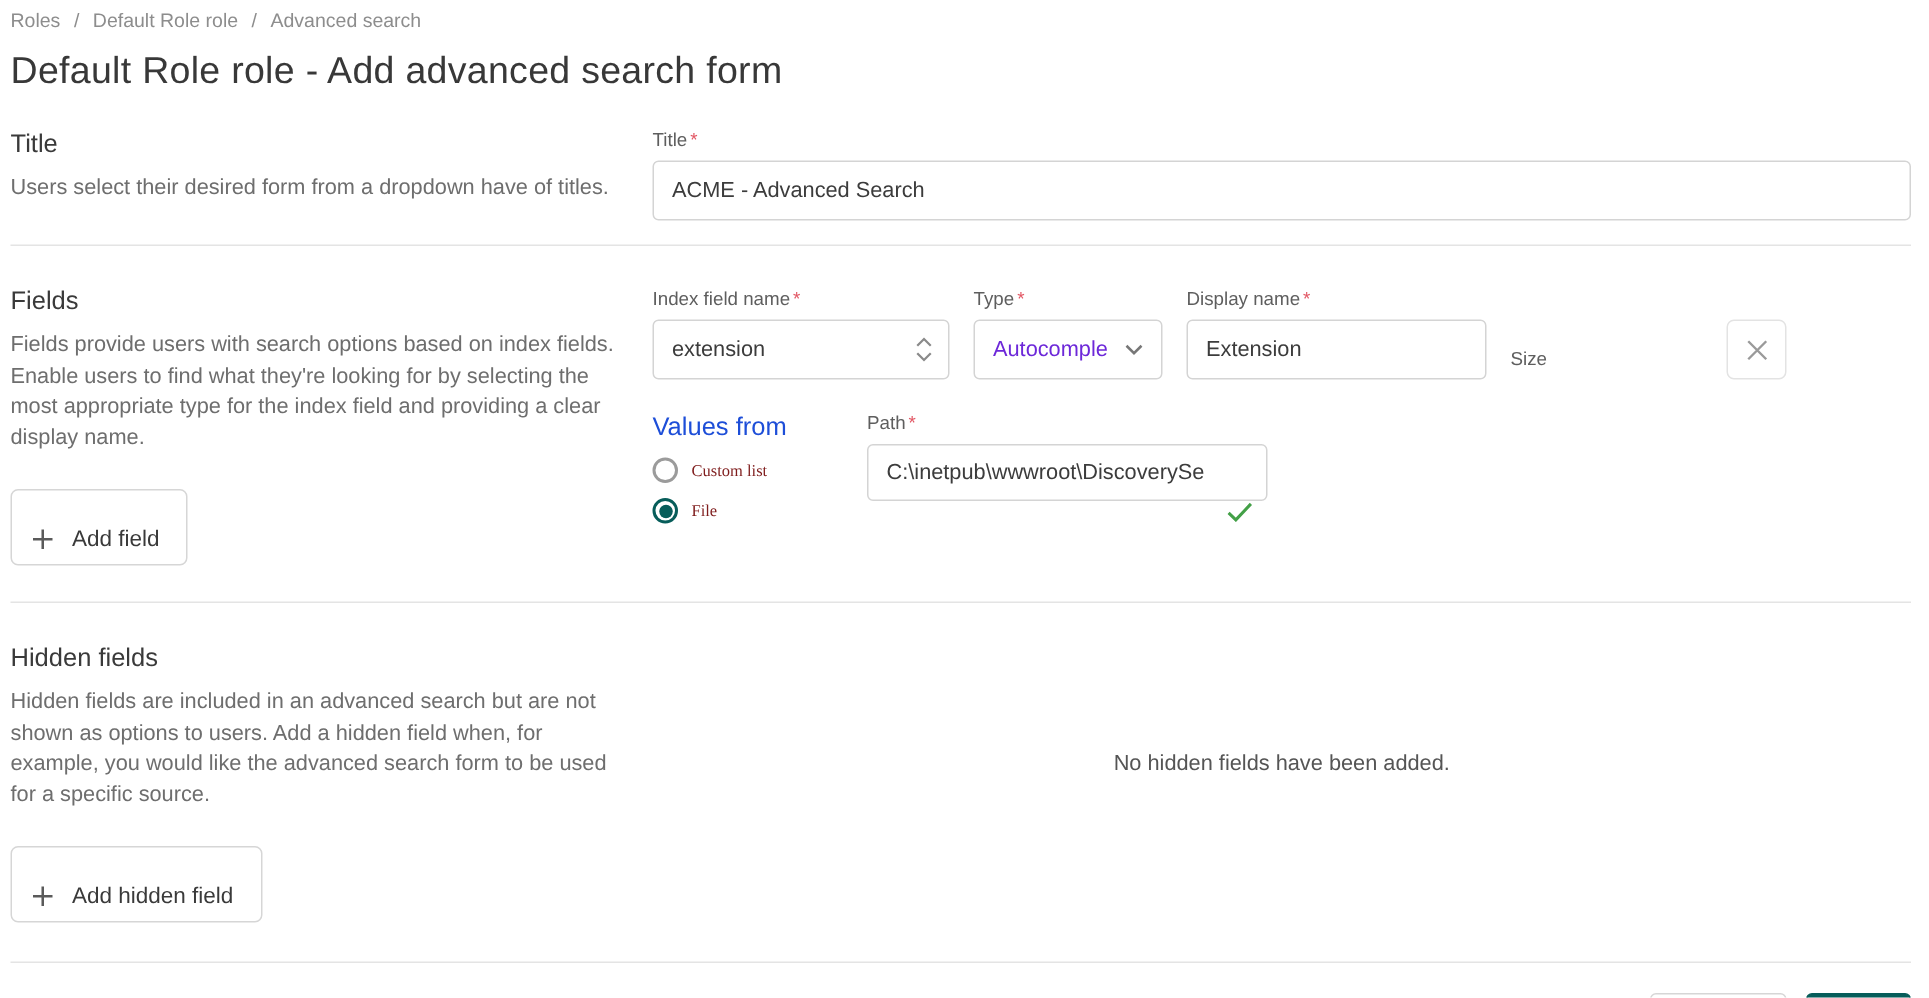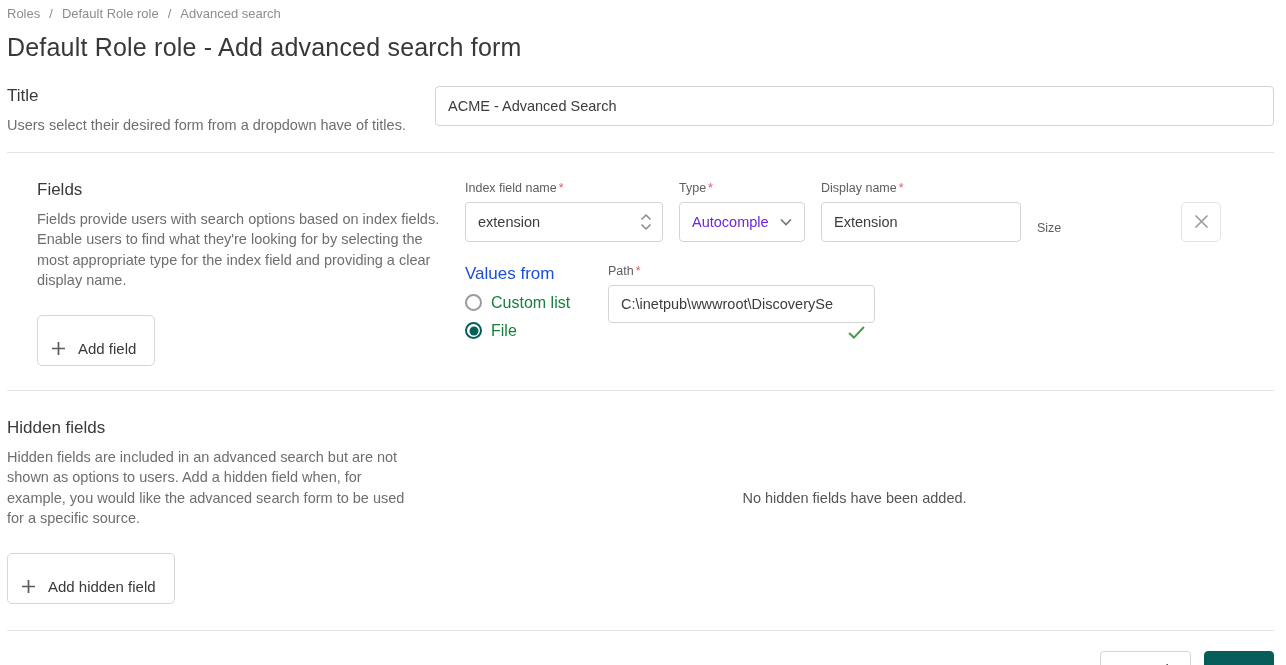--- a/index.html
+++ b/index.html
@@ -65,37 +65,37 @@
   .radio-row { display: flex; align-items: center; margin-bottom: 10px; cursor: pointer; }
   .radio-circle {
     width: 17px; height: 17px; border-radius: 50%; border: 2px solid #9b9b9b;
     margin-right: 9px; position: relative; flex: 0 0 17px; background: #fff;
   }
   .radio-circle.checked { border-color: #075d5a; }
   .radio-circle.checked::after {
     content: ""; position: absolute; left: 50%; top: 50%; transform: translate(-50%,-50%);
     width: 9px; height: 9px; border-radius: 50%; background: #075d5a;
   }
-  .radio-label { font-size: 16px; color: #15803d; }
+  .radio-label { font-size: 11px; color: #7f1d1d; font-family: Liberation Serif, serif; }
   .path-group { width: 267px; position: relative; }
   .path-group input { height: 38px; padding-right: 36px; }
   .path-check { position: absolute; right: 10px; bottom: 11px; line-height: 0; }
 
   .add-btn {
     margin-top: 24px; display: inline-flex; align-items: center; gap: 12px;
     border: 1px solid #d6d6d6; border-radius: 5px; background: #fff; cursor: pointer;
     padding: 24px 18px 8px 13px; font-family: inherit; font-size: 15px; font-weight: 500; color: #3a3a3a;
   }
 
   .empty-right { display: flex; align-items: center; justify-content: center; min-height: 160px; }
   .empty-msg { font-size: 14.5px; color: #555; }
 
   
   .s-title { margin-top: 24px; padding-bottom: 16px; }
-  .s-fields { margin-top: 27px; padding-bottom: 24px; margin-left: 30px; }
+  .s-fields { margin-top: 27px; padding-bottom: 24px; }
   .s-hidden { margin-top: 27px; padding-bottom: 26px; }
 
   
   .footer { margin-top: auto; border-top: 1px solid #e4e4e4; padding: 20px 0 15px; display: flex; justify-content: flex-end; gap: 13px; }
   .btn { height: 37px; border-radius: 4px; font-family: inherit; font-size: 15px; cursor: pointer; }
   .btn-cancel { background: #fff; border: 1px solid #d6d6d6; color: #3a3a3a; padding: 0 21px; }
   .btn-save { background: #075d5a; border: 1px solid #075d5a; color: #fff; font-weight: 500; padding: 0 17px; }
 
   svg { display: block; }
 </style>
@@ -113,20 +113,21 @@
   </nav>
 
   <h1 class="page-title">Default Role role - Add advanced search form</h1>
 
   <div class="section s-title">
     <div class="left">
       <div class="sec-heading">Title</div>
       <div class="sec-desc">Users select their desired form from a dropdown have of titles.</div>
     </div>
     <div class="right">
+      <label class="fld-label"><span>Title</span><span class="req">*</span></label>
       <input class="tb" type="text" value="ACME - Advanced Search" style="">
     </div>
   </div>
 
   <hr class="divider">
 
   <div class="section s-fields">
     <div class="left">
       <div class="sec-heading">Fields</div>
       <div class="sec-desc">Fields provide users with search options based on index fields. Enable users to find what they're looking for by selecting the most appropriate type for the index field and providing a clear display name.</div>

